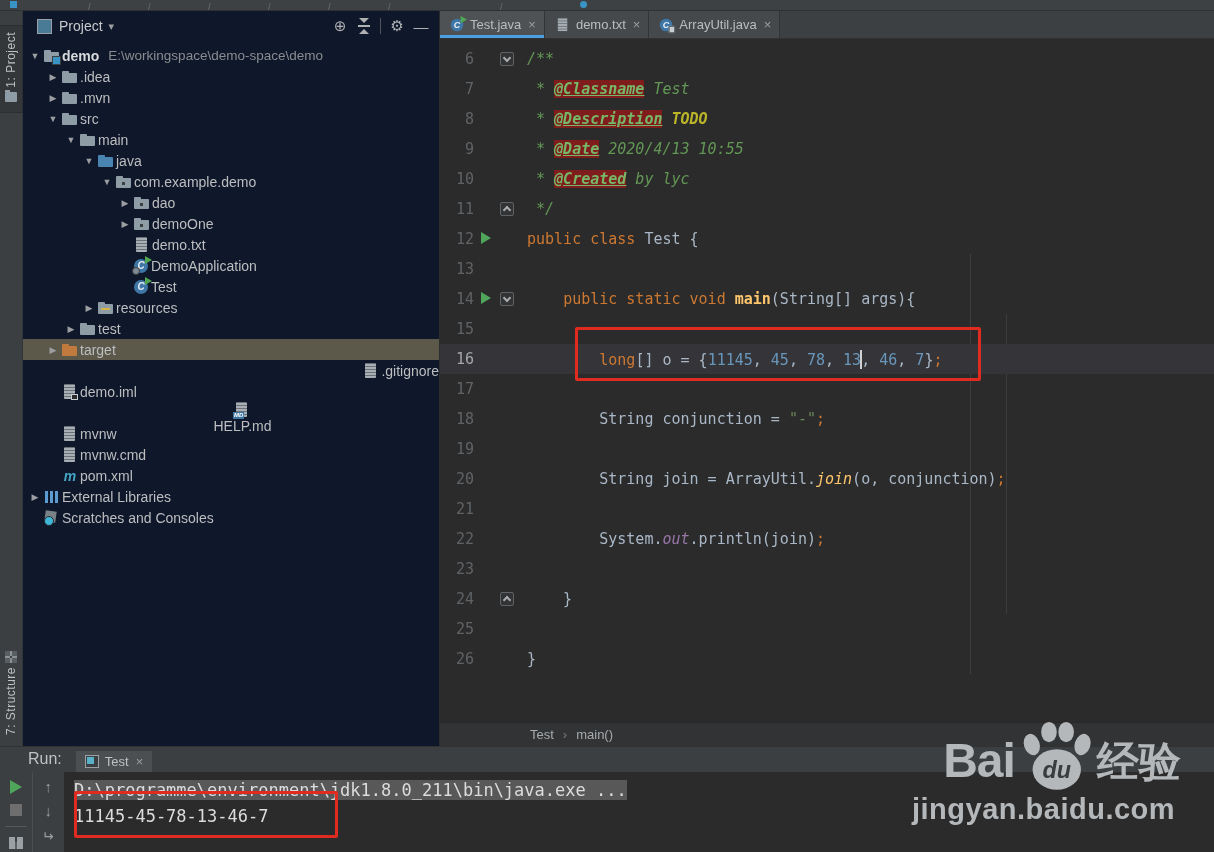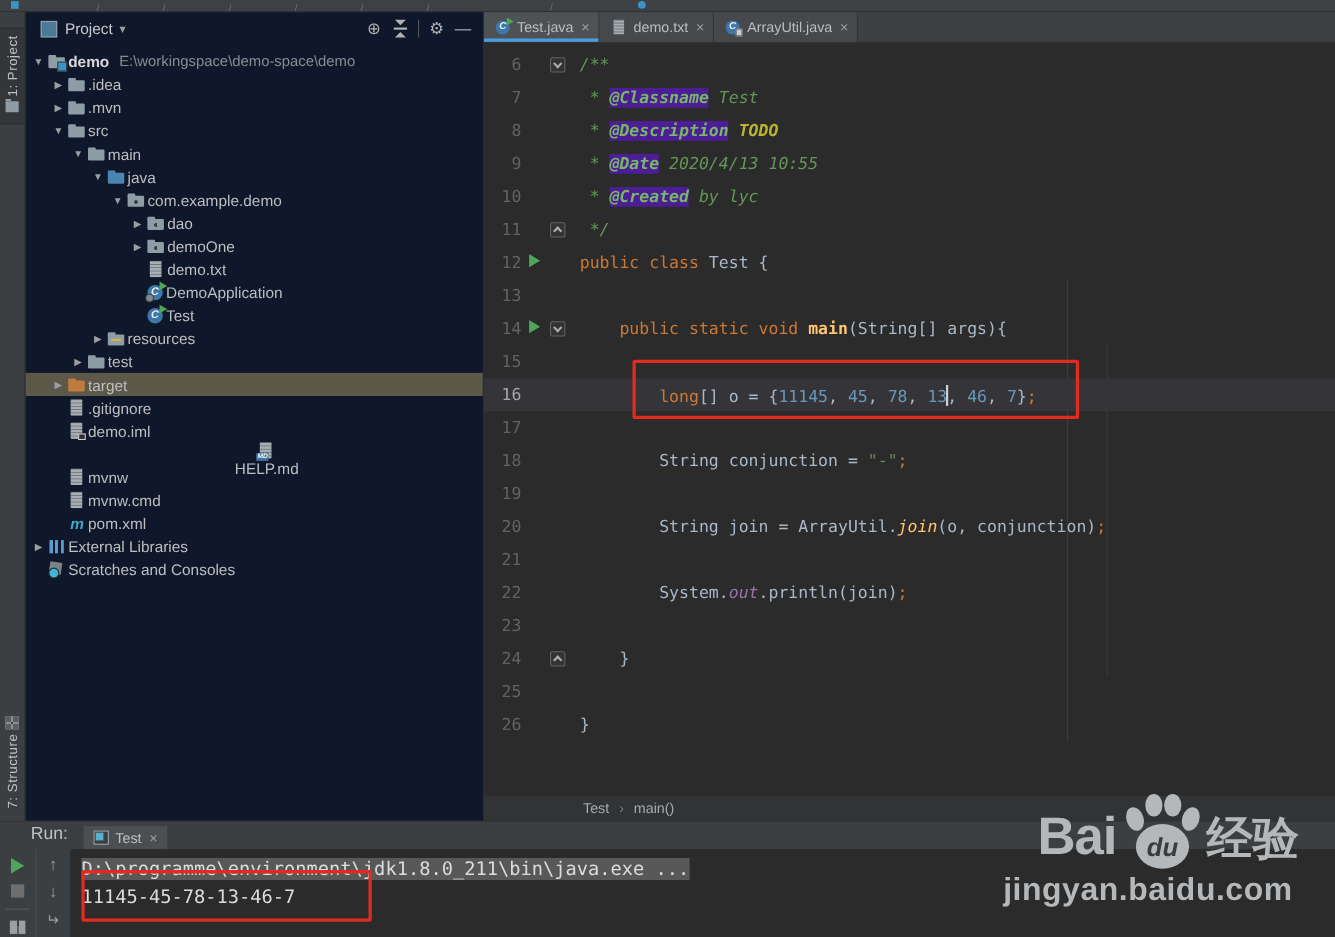--- a/index.html
+++ b/index.html
@@ -96,21 +96,21 @@
   .gmark{width:24px;text-align:center;flex:none;}
   .gmark .runarrow{display:inline-block;width:0;height:0;border-style:solid;border-width:6px 0 6px 10px;
     border-color:transparent transparent transparent #4fa65a;}
   .gfold{width:18px;flex:none;display:flex;justify-content:center;}
   .foldbox{width:12px;height:12px;border:1px solid #606366;border-radius:2px;background:#313335;position:relative;}
   .foldbox::after{content:"";position:absolute;left:3px;width:4px;height:4px;border:solid #a9abad;border-width:0 0 2px 2px;}
   .foldbox.top::after{top:2px;transform:rotate(-45deg);}
   .foldbox.bottom::after{top:4px;transform:rotate(135deg);}
   .code-text{font-family:"DejaVu Sans Mono",monospace;font-size:15px;white-space:pre;margin-left:3px;}
   .seg-cmt{color:#629755;font-style:italic;}
-  .seg-tag{color:#77b767;font-style:italic;font-weight:bold;background:#4c1d95;}
+  .seg-tag{color:#77b767;font-style:italic;font-weight:bold;text-decoration:underline;background:#7f1d1d;}
   .seg-todo{color:#bbb529;font-style:italic;font-weight:bold;}
   .seg-kw{color:#cc7832;}
   .seg-pln{color:#a9b7c6;}
   .seg-num{color:#6897bb;}
   .seg-str{color:#6a8759;}
   .seg-mtd{color:#ffc66d;font-style:italic;}
   .seg-mtdb{color:#ffc66d;font-weight:bold;}
   .seg-fld{color:#9876aa;font-style:italic;}
   .seg-semi{color:#cc7832;}
   .caret{display:inline-block;width:2px;height:19px;background:#cfd0d1;vertical-align:text-bottom;margin:0 -1px;}
@@ -285,21 +285,21 @@
           <div class="tree-row" style="padding-left: 40px;">
             <span class="tw-arrow">▶</span>
             <span class="ico fold-shape ico-folder"></span>
             <span class="tw-label">test</span>
           </div>
           <div class="tree-row selected" style="padding-left: 22px;">
             <span class="tw-arrow">▶</span>
             <span class="ico fold-shape ico-folder-excluded"></span>
             <span class="tw-label">target</span>
           </div>
-          <div class="tree-row" style="padding-left: 22px;">
+          <div class="tree-row" style="padding-left: 22px; justify-content: flex-end;">
             <span class="tw-arrow"></span>
             <span class="ico ico-file">
               <i class="pg"></i>
             </span>
             <span class="tw-label">.gitignore</span>
           </div>
           <div class="tree-row" style="padding-left: 22px;">
             <span class="tw-arrow"></span>
             <span class="ico ico-file">
               <i class="pg"></i>

